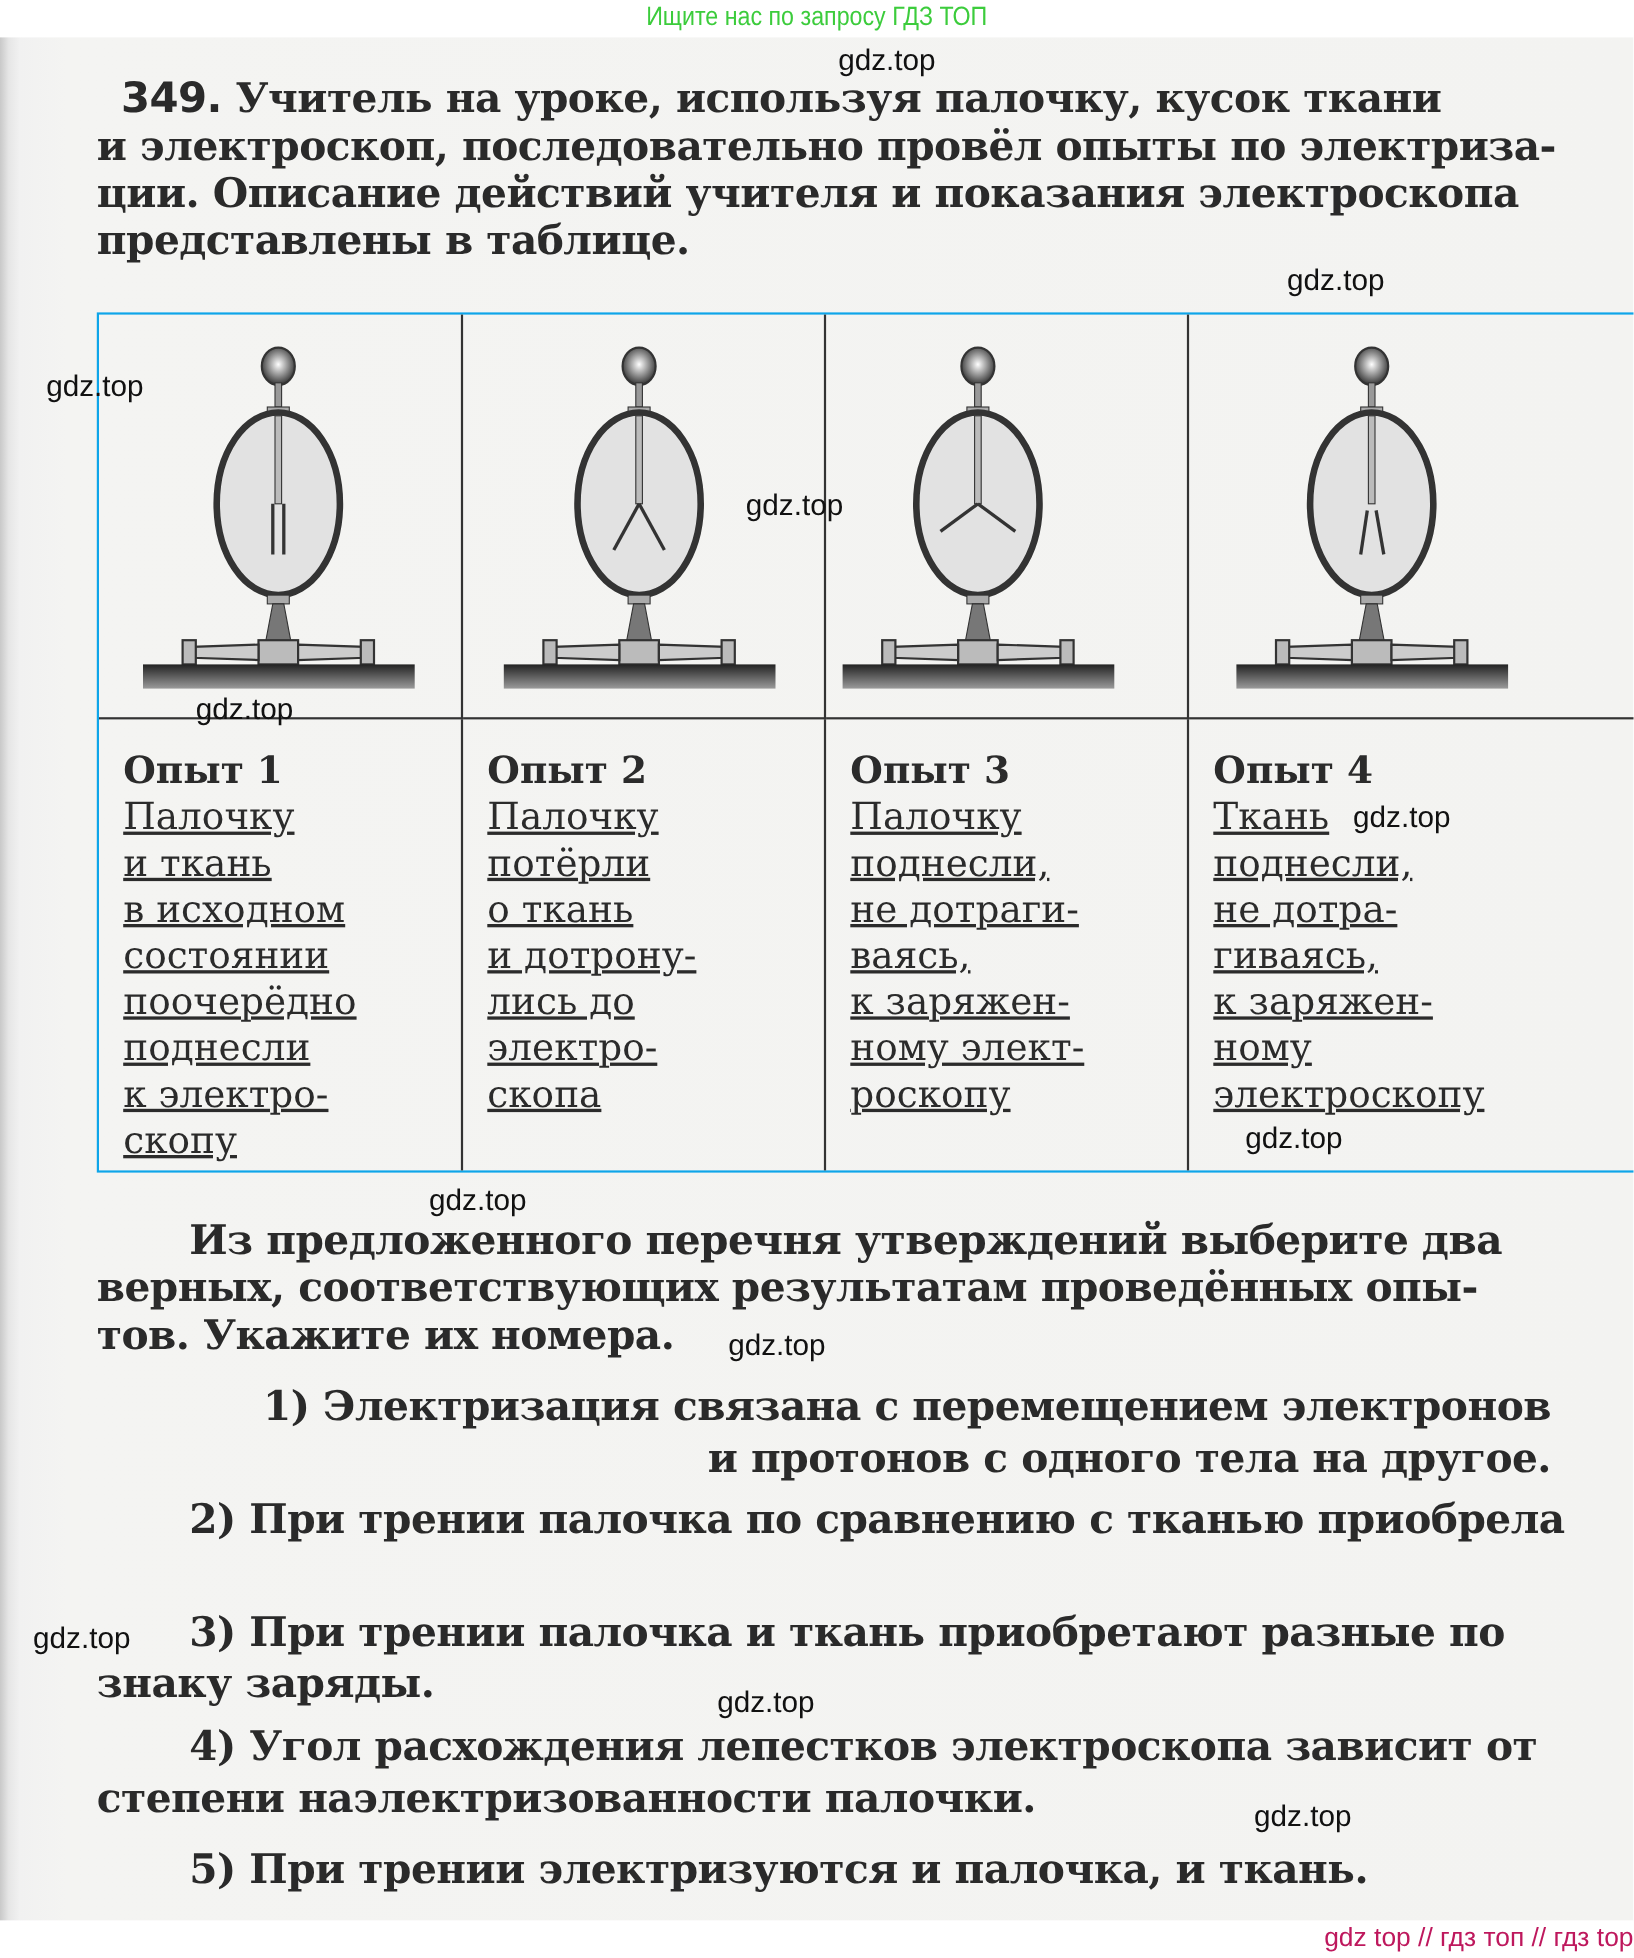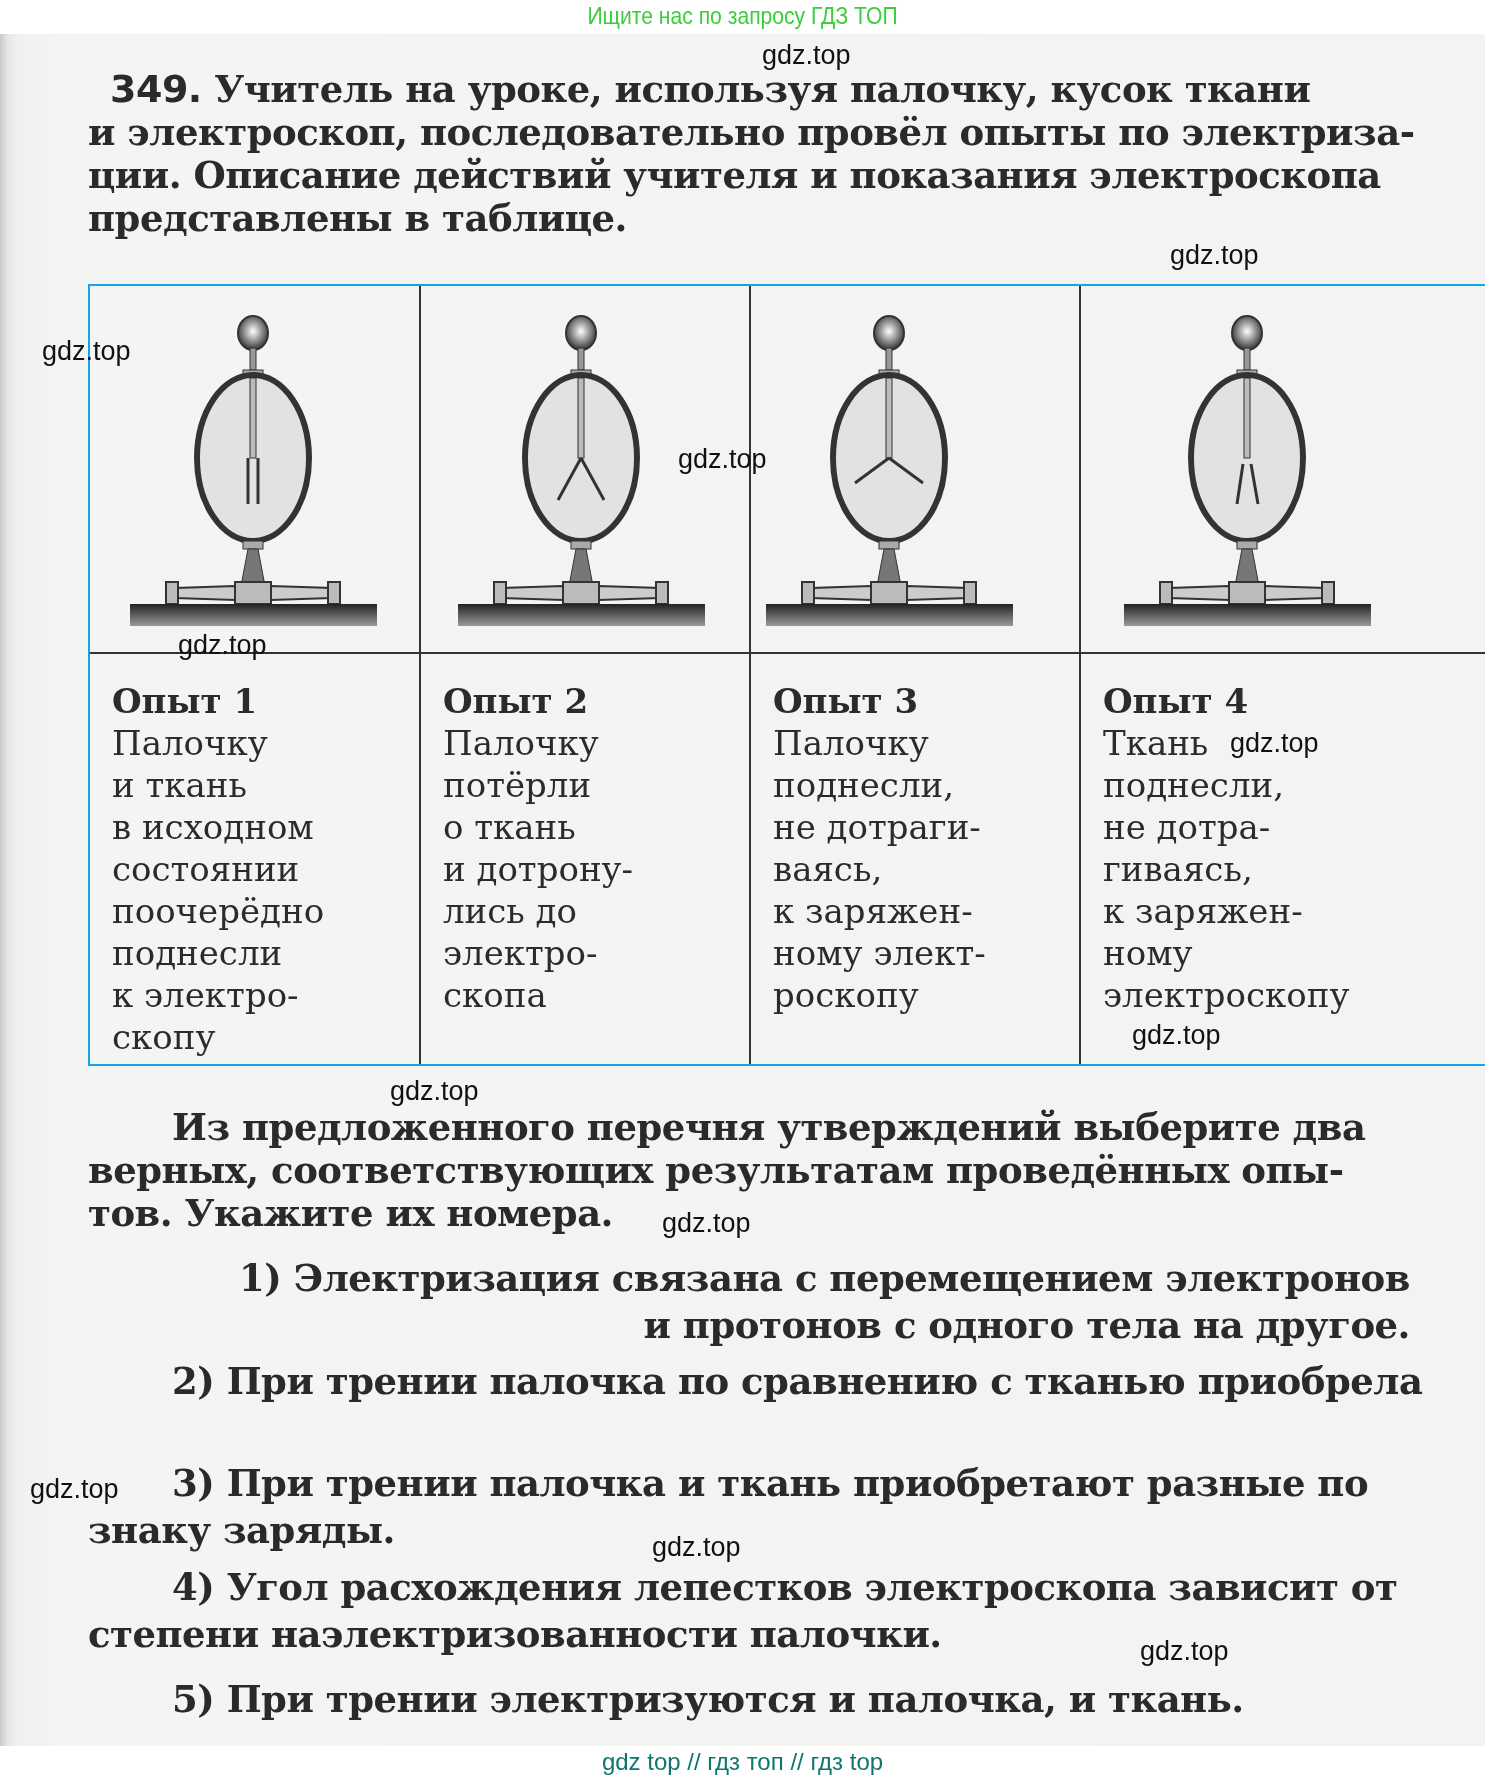--- a/index.html
+++ b/index.html
@@ -14,43 +14,43 @@
     text-align:center; font-family:"Liberation Sans", sans-serif;
     font-size:24px; line-height:32px; color:#3ccc3c;
     transform:scaleX(0.88); transform-origin:center;
   }
   .page {
     position:absolute; left:0; top:34px; width:1485px; height:1712px;
     background:linear-gradient(90deg,#c9c9c9 0px,#e6e6e6 8px,#f1f1f1 18px,#f4f4f2 60px,#f3f3f1 100%);
   }
   .bottom-banner {
     position:absolute; left:0; top:1746px; width:1485px; height:34px;
-    background:#ffffff; text-align:center;
+    background:#ffffff; text-align:right;
     font-family:"Liberation Sans", sans-serif; font-size:24px; line-height:32px;
-    color:#0f766e;
+    color:#be185d;
   }
   .para {
     position:absolute; font-size:37px; line-height:43px; color:#2a2a2a;
     letter-spacing:-0.5px; font-weight:bold;
   }
   .qnum { font-family:"DejaVu Sans", sans-serif; font-weight:bold; font-size:38px; }
   .intro { left:110px; top:68px; width:1300px; text-align:justify; }
   .intro .l { display:block; white-space:nowrap; }
   .table {
     position:absolute; left:88px; top:284px; width:1450px; height:782px;
     border:2px solid #0ea5e9; box-sizing:border-box;
     display:grid; grid-template-columns:331px 330px 330px 1fr; grid-template-rows:368px 1fr;
   }
   .cell { border-right:2px solid #333; position:relative; box-sizing:border-box; }
   .cell.last { border-right:none; }
   .cell.img { border-bottom:2px solid #333; }
   .cell svg { position:absolute; left:0; top:0; }
   .cell .txt { position:absolute; left:22px; top:26px; font-size:34px; line-height:42px; color:#2b2b2b; }
   .cell .txt .head { font-weight:bold; display:block; }
-  .cell .txt .line { display:block; white-space:nowrap; }
+  .cell .txt .line { display:block; white-space:nowrap;text-decoration:underline; }
   .watermark {
     position:absolute; font-family:"Liberation Sans", sans-serif; font-size:27px; color:#111;
     line-height:30px; white-space:nowrap;
   }
   .task { left:88px; width:1322px; }
   .task .l { display:block; white-space:nowrap; }
   .opt .l { display:block; white-space:nowrap; }
 </style>
 </head>
 <body>

